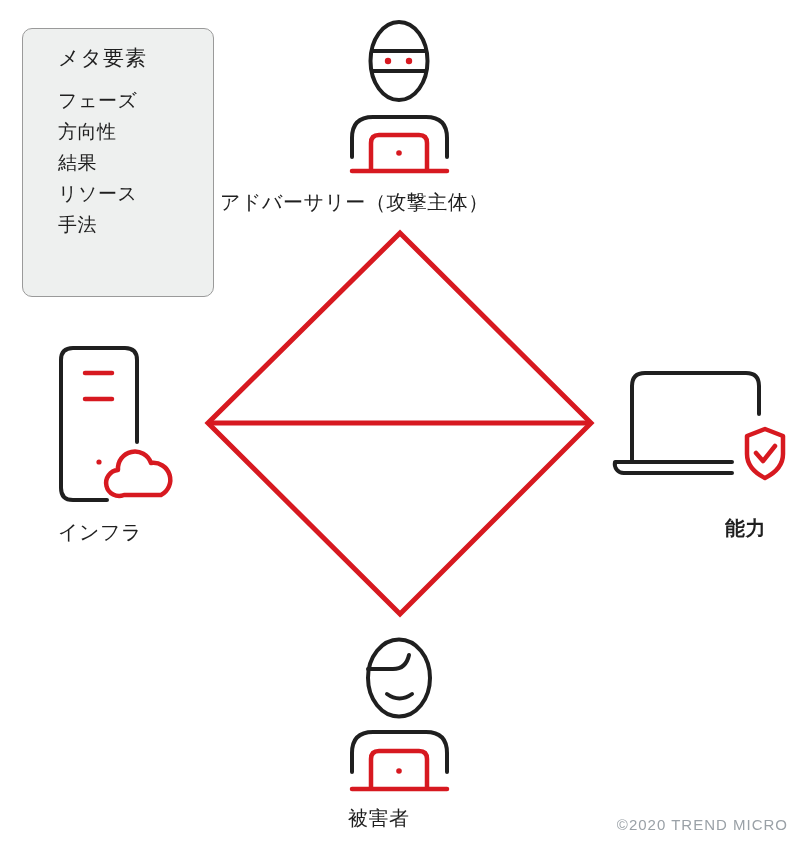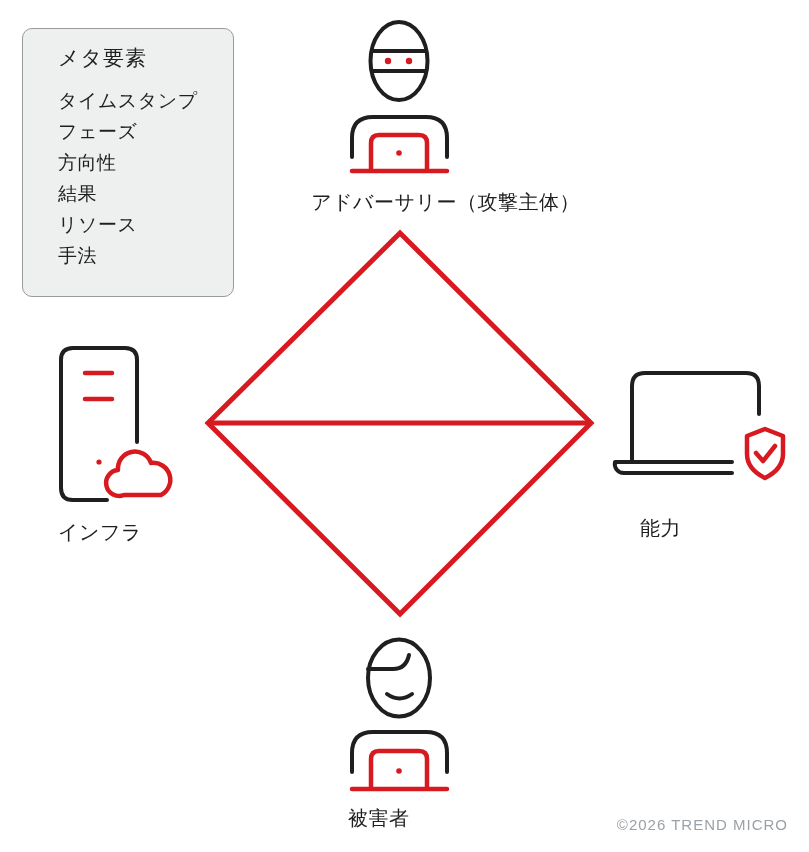--- a/index.html
+++ b/index.html
@@ -10,21 +10,21 @@
     background: #ffffff;
     overflow: hidden;
     font-family: "Liberation Sans", sans-serif;
     color: var(--icon-black, #1f1f1f);
   }
   .abs { position: absolute; }
 
   
   .meta-box {
     left: 22px; top: 28px;
-    width: 212px; height: 269px;
+    width: 192px; height: 269px;
     background: var(--panel-bg, #eef0ef);
     border: 1px solid var(--panel-border, #9a9a9a);
     border-radius: 10px;
     box-sizing: border-box;
     padding: 16px 18px 0 35px;
   }
   .meta-title {
     font-size: 21px;
     line-height: 26px;
     font-weight: 500;
@@ -47,42 +47,41 @@
 
   
   .node-label {
     font-size: 20px;
     line-height: 24px;
     font-weight: 500;
     letter-spacing: 0.5px;
     color: var(--icon-black, #1f1f1f);
     white-space: nowrap;
   }
-  .lbl-adversary { left: 220px; top: 190px; width: 360px; text-align: right; }
+  .lbl-adversary { left: 220px; top: 190px; width: 360px; text-align: left; }
   .lbl-infra     { left: 58px;  top: 520px; }
-  .lbl-capability{ left: 640px; top: 516px; width: 126px; text-align: left; }
+  .lbl-capability{ left: 640px; top: 516px; width: 126px; text-align: right; font-weight: bold; }
   .lbl-victim    { left: 348px; top: 806px; width: 104px; text-align: left; }
 
   .copyright {
     right: 21px; top: 816px;
     font-size: 15px;
     letter-spacing: 1px;
     color: var(--muted-gray, #9aa1a7);
     white-space: nowrap;
   }
 </style>
 </head>
 <body>
 
 <div class="canvas">
 
   <div class="abs meta-box">
     <div class="meta-title">メタ要素</div>
     <ul class="meta-list">
-      <li>タイムスタンプ</li>
       <li>フェーズ</li>
       <li>方向性</li>
       <li>結果</li>
       <li>リソース</li>
       <li>手法</li>
     </ul>
   </div>
 
   <svg class="abs" style="left:203px; top:227px;" width="393" height="392" viewBox="0 0 393 392">
     <polygon class="diamond-line" points="197,6 388,196 197,387 5,196"></polygon>
@@ -124,15 +123,15 @@
     <path class="sr" d="M23,154 V125 Q23,117 31,117 H71 Q79,117 79,125 V154"></path>
     <circle class="fr" cx="51" cy="137" r="2.8"></circle>
     <line class="sr" x1="4" y1="155" x2="99" y2="155"></line>
   </svg>
 
   <div class="abs node-label lbl-adversary">アドバーサリー（攻撃主体）</div>
   <div class="abs node-label lbl-infra">インフラ</div>
   <div class="abs node-label lbl-capability">能力</div>
   <div class="abs node-label lbl-victim">被害者</div>
 
-  <div class="abs copyright">©2026 TREND MICRO</div>
+  <div class="abs copyright">©2020 TREND MICRO</div>
 
 </div>
 
 </body></html>

